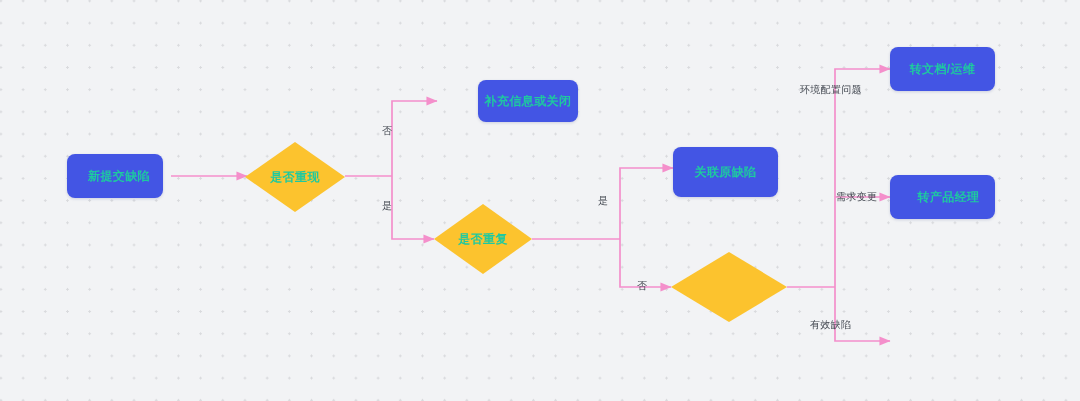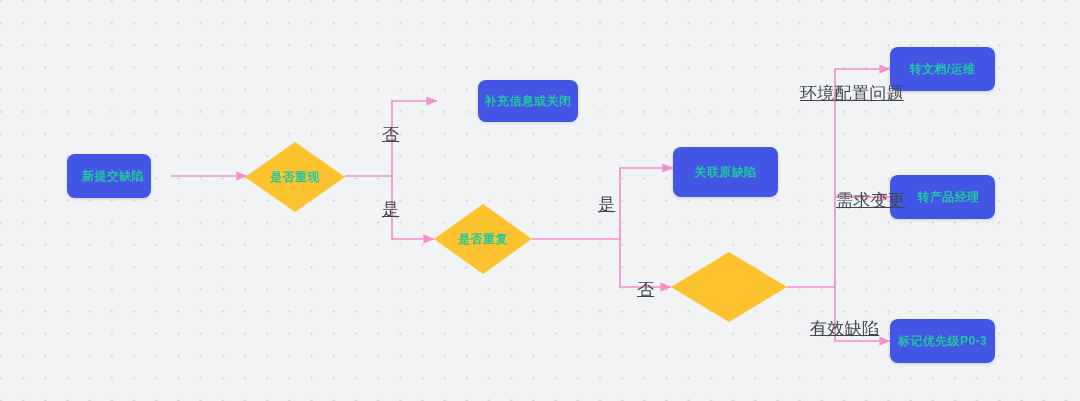--- a/index.html
+++ b/index.html
@@ -64,25 +64,24 @@
     font-size: 12px;
     font-weight: 700;
     letter-spacing: 0.4px;
     line-height: 1.4;
     max-width: 72px;
   }
   .edge-label {
     position: absolute;
     color: #3f4category;
     color: #41464f;
-    font-size: 17px;
+    font-size: 10px;
     line-height: 1;
     white-space: nowrap;
     letter-spacing: 0.3px;
-    text-decoration: underline;
   }
 </style>
 </head>
 <body>
 
 <div id="canvas">
 
   <svg id="edges" viewBox="0 0 1080 401">
     <defs>
       <marker id="arrow" markerWidth="7" markerHeight="7" refX="6.2" refY="3" orient="auto" markerUnits="strokeWidth">
@@ -108,21 +107,21 @@
       <path d="M787,287 L835,287"></path>
 
       <path d="M835,287 L835,69 L890,69" marker-end="url(#arrow)"></path>
 
       <path d="M835,197 L890,197" marker-end="url(#arrow)"></path>
 
       <path d="M835,287 L835,341 L890,341" marker-end="url(#arrow)"></path>
     </g>
   </svg>
 
-  <div class="node node-process" style="left:67px; top:154px; width:84px; height:44px;padding-left:8px;">
+  <div class="node node-process" style="left:67px; top:154px; width:96px; height:44px;padding-left:8px;">
     <span class="node-label">新提交缺陷</span>
   </div>
 
   <div class="node node-decision" style="left:245px; top:142px; width:100px; height:70px;">
     <div class="diamond-shape"></div>
     <span class="node-label">是否重现</span>
   </div>
 
   <div class="node node-process" style="left:437px; top:80px; width:100px; height:42px;margin-left:41px;">
     <span class="node-label">补充信息或关闭</span>
@@ -142,23 +141,20 @@
   </div>
 
   <div class="node node-process" style="left:890px; top:47px; width:105px; height:44px;">
     <span class="node-label">转文档/运维</span>
   </div>
 
   <div class="node node-process" style="left:890px; top:175px; width:105px; height:44px;padding-left:12px;">
     <span class="node-label">转产品经理</span>
   </div>
 
-  <div class="node node-process" style="left:890px; top:319px; width:105px; height:44px;">
-    <span class="node-label">标记优先级P0-3</span>
-  </div>
 
   <div class="edge-label" style="left:382px; top:126px;">否</div>
 
   <div class="edge-label" style="left:382px; top:201px;">是</div>
 
   <div class="edge-label" style="left:598px; top:196px;">是</div>
 
   <div class="edge-label" style="left:637px; top:281px;">否</div>
 
   <div class="edge-label" style="left:800px; top:85px;">环境配置问题</div>

